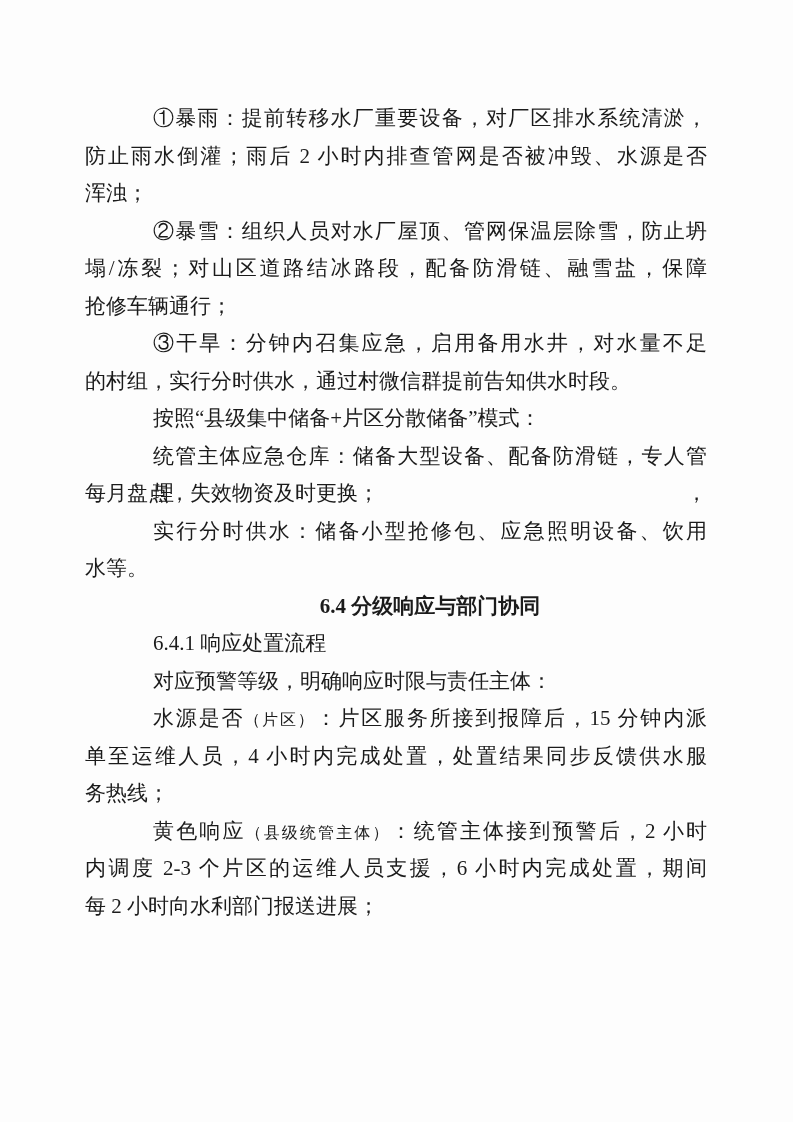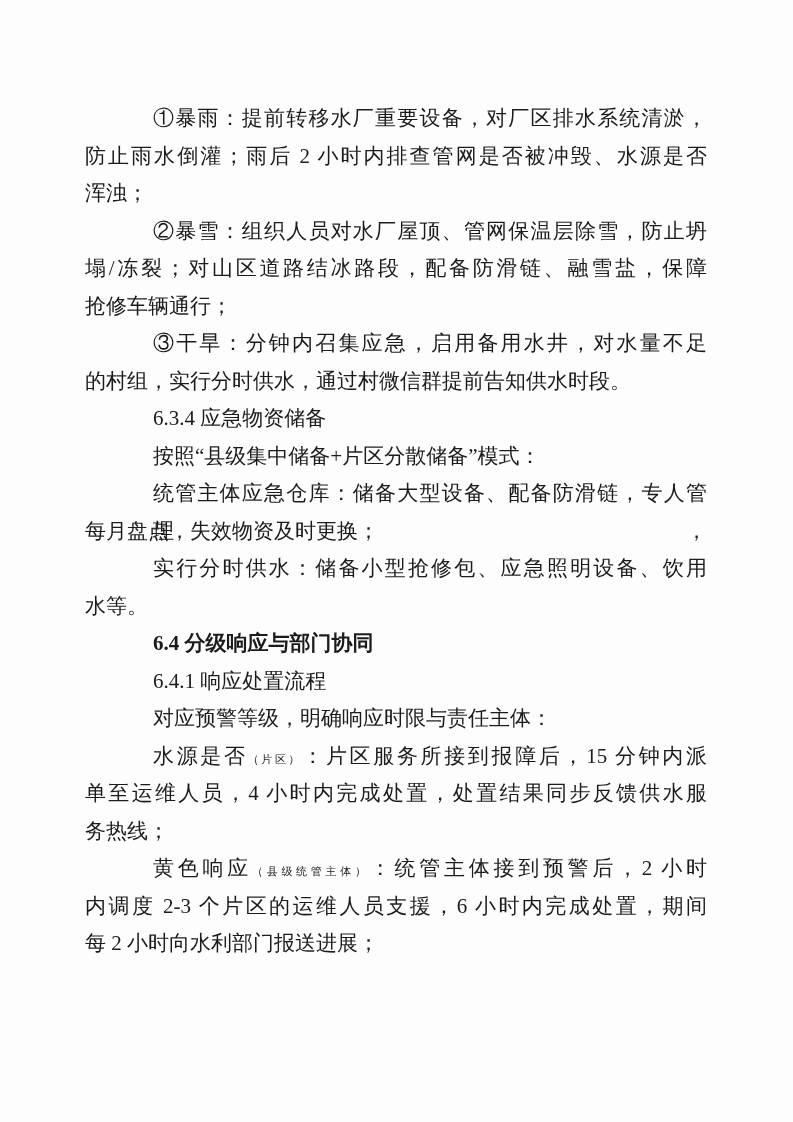--- a/index.html
+++ b/index.html
@@ -26,39 +26,39 @@
   }
   .line.justify {
     text-align: justify;
     text-align-last: justify;
   }
   .line.indent {
     padding-left: 68px;
   }
   .line.bold {
     font-weight: bold;
+    text-align: center;
   }
   .small {
-    font-size: 11px;
+    font-size: 16px;
   }
 </style>
 </head>
 <body>
 
 <div class="page">
   <div id="doc-body">
       <div class="line indent justify"><span>①暴雨：提前转移水厂重要设备，对厂区排水系统清淤，</span></div>
       <div class="line justify"><span>防止雨水倒灌；雨后 2 小时内排查管网是否被冲毁、水源是否</span></div>
       <div class="line"><span>浑浊；</span></div>
       <div class="line indent justify"><span>②暴雪：组织人员对水厂屋顶、管网保温层除雪，防止坍</span></div>
       <div class="line justify"><span>塌/冻裂；对山区道路结冰路段，配备防滑链、融雪盐，保障</span></div>
       <div class="line"><span>抢修车辆通行；</span></div>
       <div class="line indent justify"><span>③干旱：分钟内召集应急，启用备用水井，对水量不足</span></div>
       <div class="line"><span>的村组，实行分时供水，通过村微信群提前告知供水时段。</span></div>
-      <div class="line indent"><span>6.3.4 应急物资储备</span></div>
       <div class="line indent"><span>按照“县级集中储备+片区分散储备”模式：</span></div>
       <div class="line indent justify"><span>统管主体应急仓库：储备大型设备、配备防滑链，专人管理，</span></div>
       <div class="line"><span>每月盘点，失效物资及时更换；</span></div>
       <div class="line indent justify"><span>实行分时供水：储备小型抢修包、应急照明设备、饮用</span></div>
       <div class="line"><span>水等。</span></div>
       <div class="line indent bold"><span>6.4 分级响应与部门协同</span></div>
       <div class="line indent"><span>6.4.1 响应处置流程</span></div>
       <div class="line indent"><span>对应预警等级，明确响应时限与责任主体：</span></div>
       <div class="line indent justify"><span>水源是否</span><span class="small">（片区）</span><span>：片区服务所接到报障后，15 分钟内派</span></div>
       <div class="line justify"><span>单至运维人员，4 小时内完成处置，处置结果同步反馈供水服</span></div>

